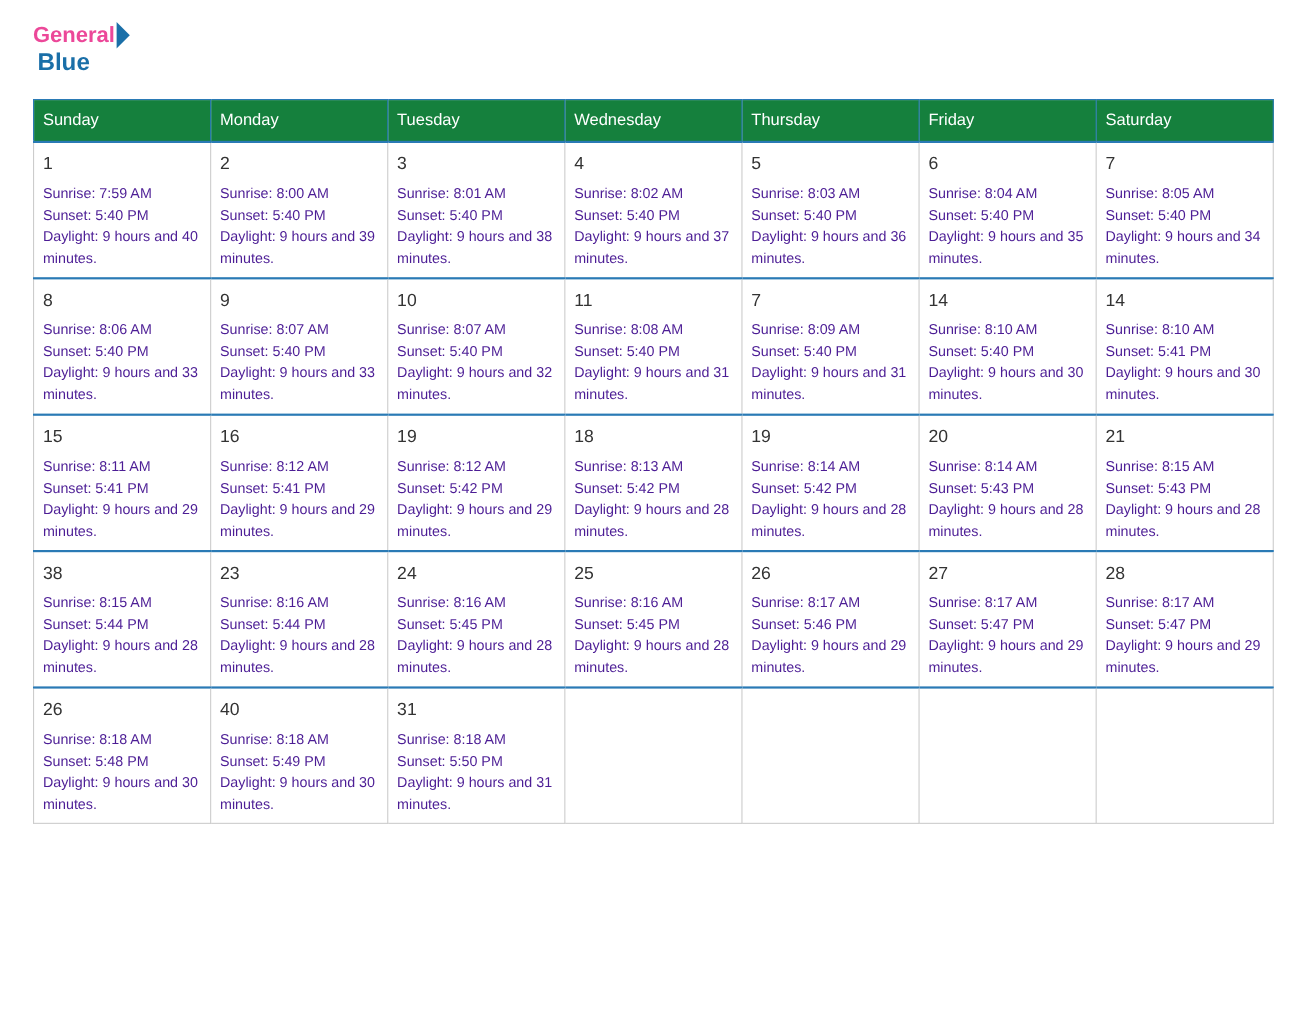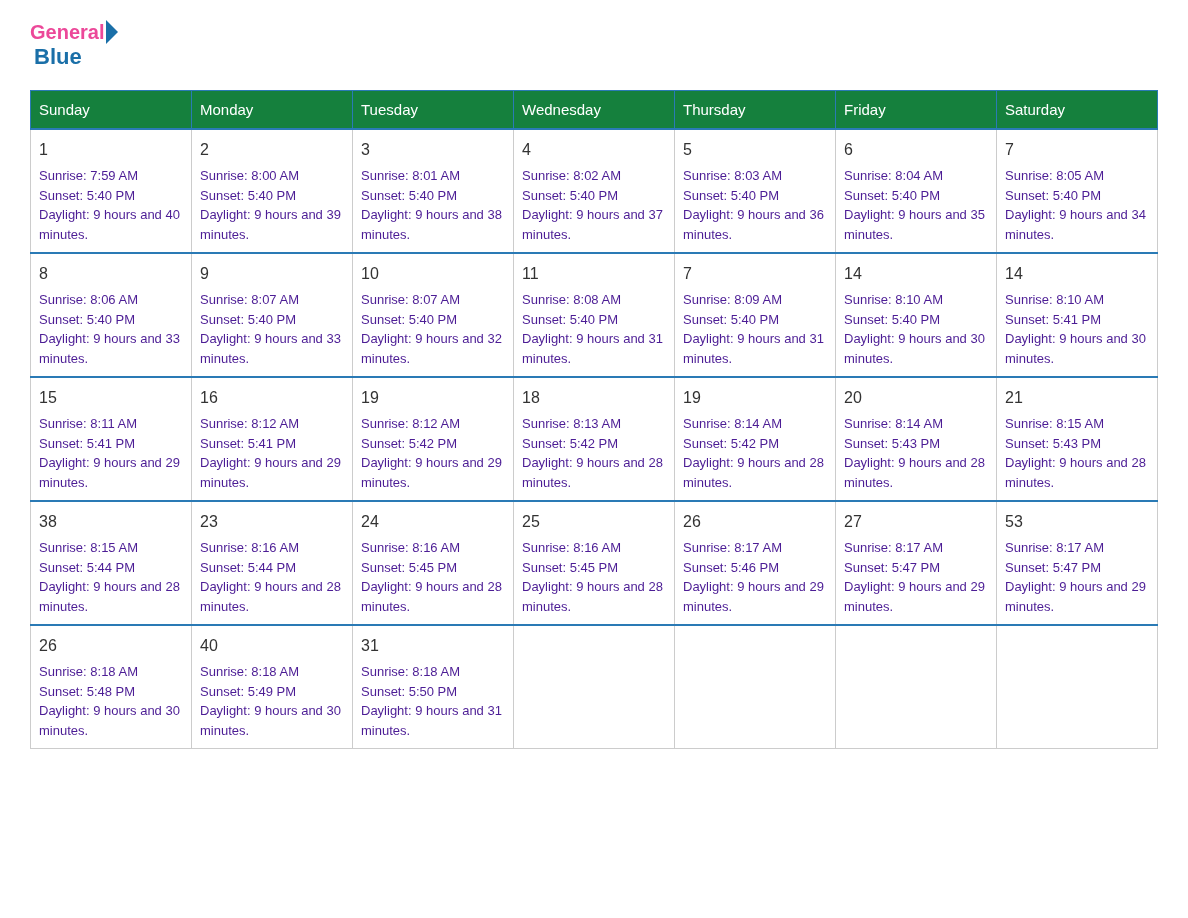--- a/index.html
+++ b/index.html
@@ -158,21 +158,21 @@
         <td><span class="day-num">20</span><span class="day-info">Sunrise: 8:14 AM<br>Sunset: 5:43 PM<br>Daylight: 9 hours and 28 minutes.</span></td>
         <td><span class="day-num">21</span><span class="day-info">Sunrise: 8:15 AM<br>Sunset: 5:43 PM<br>Daylight: 9 hours and 28 minutes.</span></td>
       </tr>
       <tr class="row-border">
         <td><span class="day-num">38</span><span class="day-info">Sunrise: 8:15 AM<br>Sunset: 5:44 PM<br>Daylight: 9 hours and 28 minutes.</span></td>
         <td><span class="day-num">23</span><span class="day-info">Sunrise: 8:16 AM<br>Sunset: 5:44 PM<br>Daylight: 9 hours and 28 minutes.</span></td>
         <td><span class="day-num">24</span><span class="day-info">Sunrise: 8:16 AM<br>Sunset: 5:45 PM<br>Daylight: 9 hours and 28 minutes.</span></td>
         <td><span class="day-num">25</span><span class="day-info">Sunrise: 8:16 AM<br>Sunset: 5:45 PM<br>Daylight: 9 hours and 28 minutes.</span></td>
         <td><span class="day-num">26</span><span class="day-info">Sunrise: 8:17 AM<br>Sunset: 5:46 PM<br>Daylight: 9 hours and 29 minutes.</span></td>
         <td><span class="day-num">27</span><span class="day-info">Sunrise: 8:17 AM<br>Sunset: 5:47 PM<br>Daylight: 9 hours and 29 minutes.</span></td>
-        <td><span class="day-num">53</span><span class="day-info">Sunrise: 8:17 AM<br>Sunset: 5:47 PM<br>Daylight: 9 hours and 29 minutes.</span></td>
+        <td><span class="day-num">28</span><span class="day-info">Sunrise: 8:17 AM<br>Sunset: 5:47 PM<br>Daylight: 9 hours and 29 minutes.</span></td>
       </tr>
       <tr class="row-border">
         <td><span class="day-num">26</span><span class="day-info">Sunrise: 8:18 AM<br>Sunset: 5:48 PM<br>Daylight: 9 hours and 30 minutes.</span></td>
         <td><span class="day-num">40</span><span class="day-info">Sunrise: 8:18 AM<br>Sunset: 5:49 PM<br>Daylight: 9 hours and 30 minutes.</span></td>
         <td><span class="day-num">31</span><span class="day-info">Sunrise: 8:18 AM<br>Sunset: 5:50 PM<br>Daylight: 9 hours and 31 minutes.</span></td>
         <td class="empty-cell"></td>
         <td class="empty-cell"></td>
         <td class="empty-cell"></td>
         <td class="empty-cell"></td>
       </tr>

